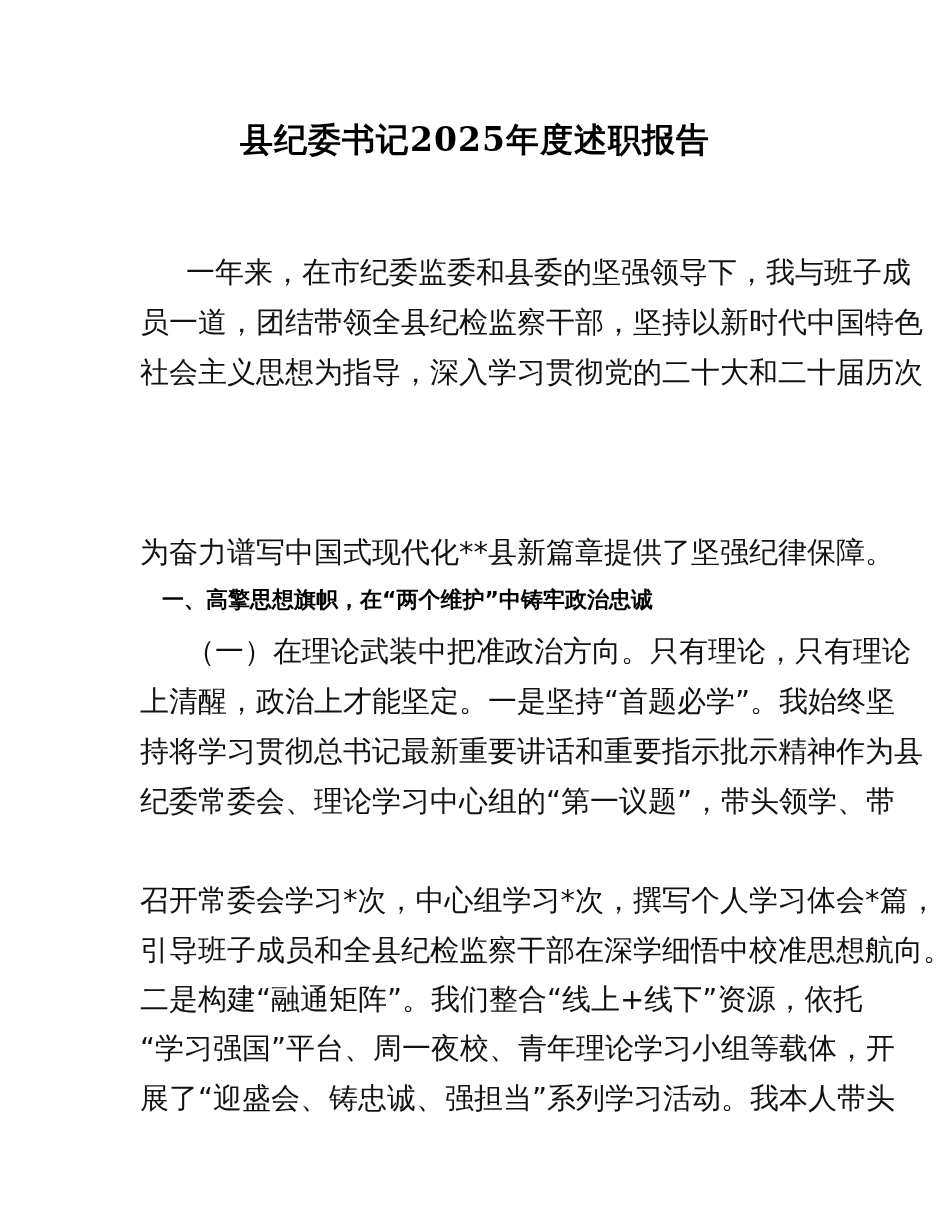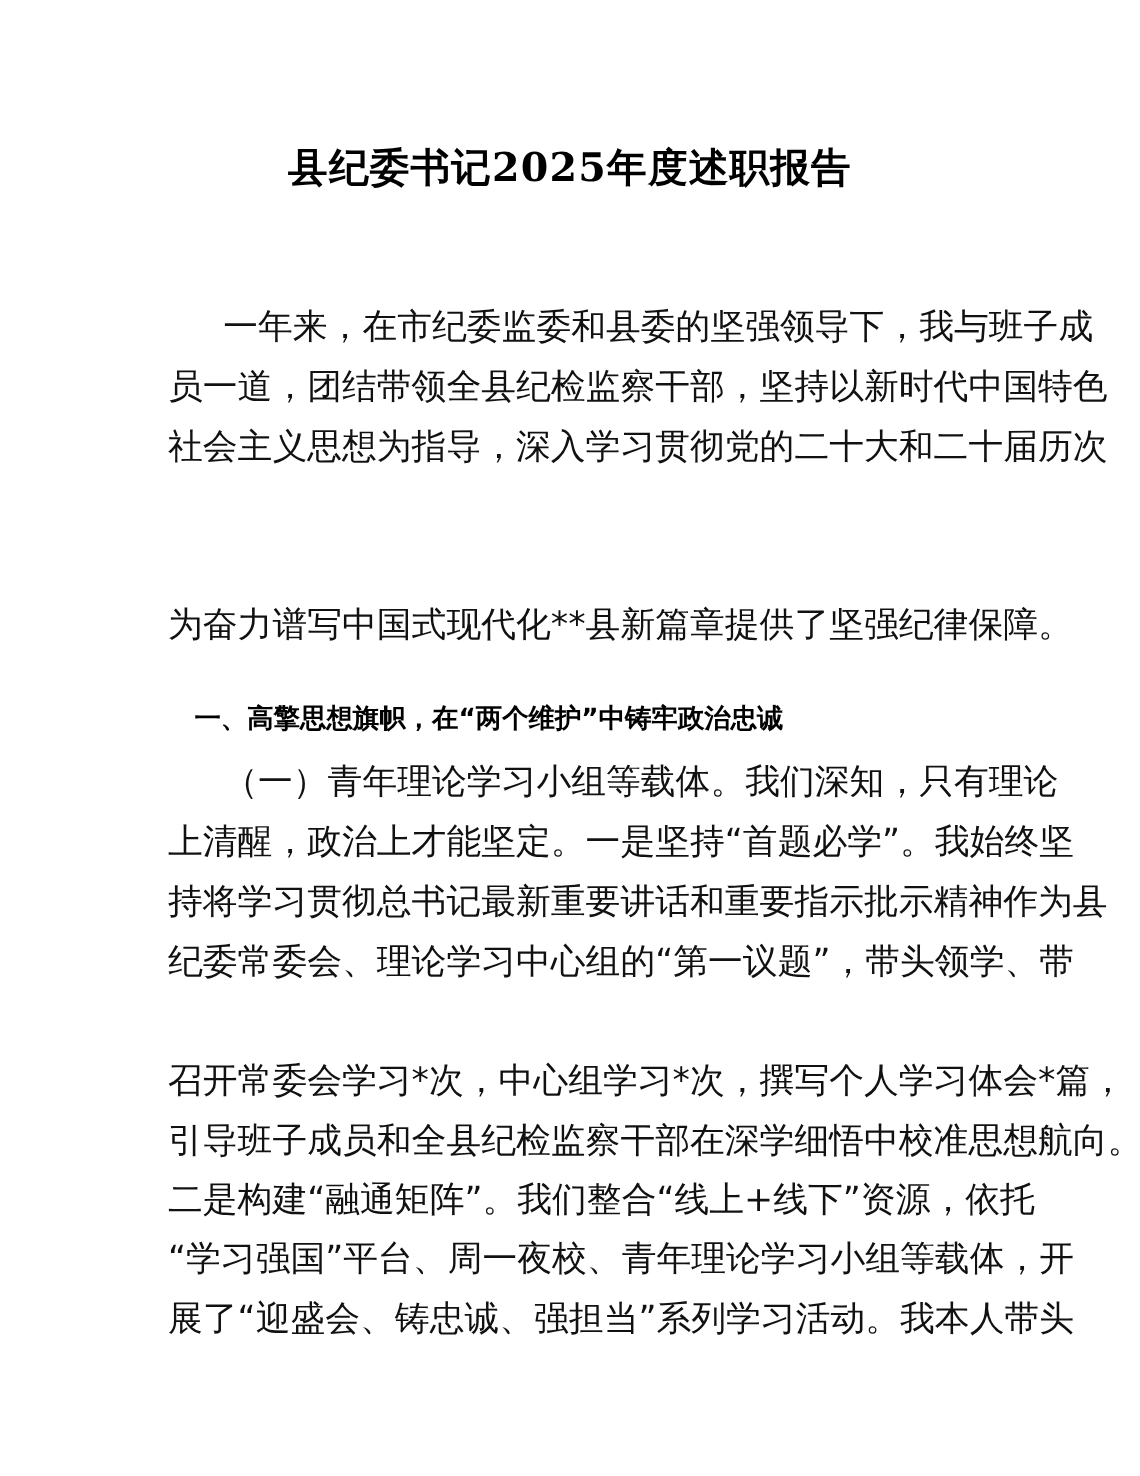--- a/index.html
+++ b/index.html
@@ -10,42 +10,42 @@
     font-family:"DejaVu Serif", "Liberation Serif", serif;
     font-weight:bold; font-size:33px; color:#000; letter-spacing:1px;
     line-height:44px;
   }
   .line {
     position:absolute; left:140px; width:692px; height:40px;
     font-family:"DejaVu Sans", "Liberation Sans", sans-serif;
     font-size:29px; color:#111; line-height:40px; white-space:nowrap;
     text-align:justify; text-align-last:justify;
   }
-  .line.last { text-align-last:left; }
+  .line.last { text-align-last:left;margin-top:32px; }
   .line.indent { left:186px; width:646px; }
   .heading {
     position:absolute; left:162px; width:670px; height:40px;
     font-family:"DejaVu Sans", "Liberation Sans", sans-serif;
     font-weight:bold; font-size:22px; color:#000; line-height:40px; white-space:nowrap;margin-top:40px;
   }
 </style>
 </head>
 <body>
 
 <div class="page">
   <div class="title">县纪委书记2025年度述职报告</div>
 
   <div class="line indent" style="top:252px">一年来，在市纪委监委和县委的坚强领导下，我与班子成</div>
   <div class="line" style="top:302px">员一道，团结带领全县纪检监察干部，坚持以新时代中国特色</div>
   <div class="line" style="top:352px">社会主义思想为指导，深入学习贯彻党的二十大和二十届历次</div>
   <div class="line last" style="top:500px">为奋力谱写中国式现代化**县新篇章提供了坚强纪律保障。</div>
 
   <div class="heading" style="top:540px">一、高擎思想旗帜，在“两个维护”中铸牢政治忠诚</div>
 
-  <div class="line indent" style="top:631px">（一）青年理论学习小组等载体。我们深知，只有理论</div>
+  <div class="line indent" style="top:631px">（一）在理论武装中把准政治方向。只有理论，只有理论</div>
   <div class="line" style="top:681px">上清醒，政治上才能坚定。一是坚持“首题必学”。我始终坚</div>
   <div class="line" style="top:731px">持将学习贯彻总书记最新重要讲话和重要指示批示精神作为县</div>
   <div class="line" style="top:781px">纪委常委会、理论学习中心组的“第一议题”，带头领学、带</div>
   <div class="line" style="top:880px">召开常委会学习*次，中心组学习*次，撰写个人学习体会*篇，</div>
   <div class="line" style="top:930px">引导班子成员和全县纪检监察干部在深学细悟中校准思想航向。</div>
   <div class="line" style="top:979px">二是构建“融通矩阵”。我们整合“线上+线下”资源，依托</div>
   <div class="line" style="top:1028px">“学习强国”平台、周一夜校、青年理论学习小组等载体，开</div>
   <div class="line" style="top:1078px">展了“迎盛会、铸忠诚、强担当”系列学习活动。我本人带头</div>
 </div>
 

